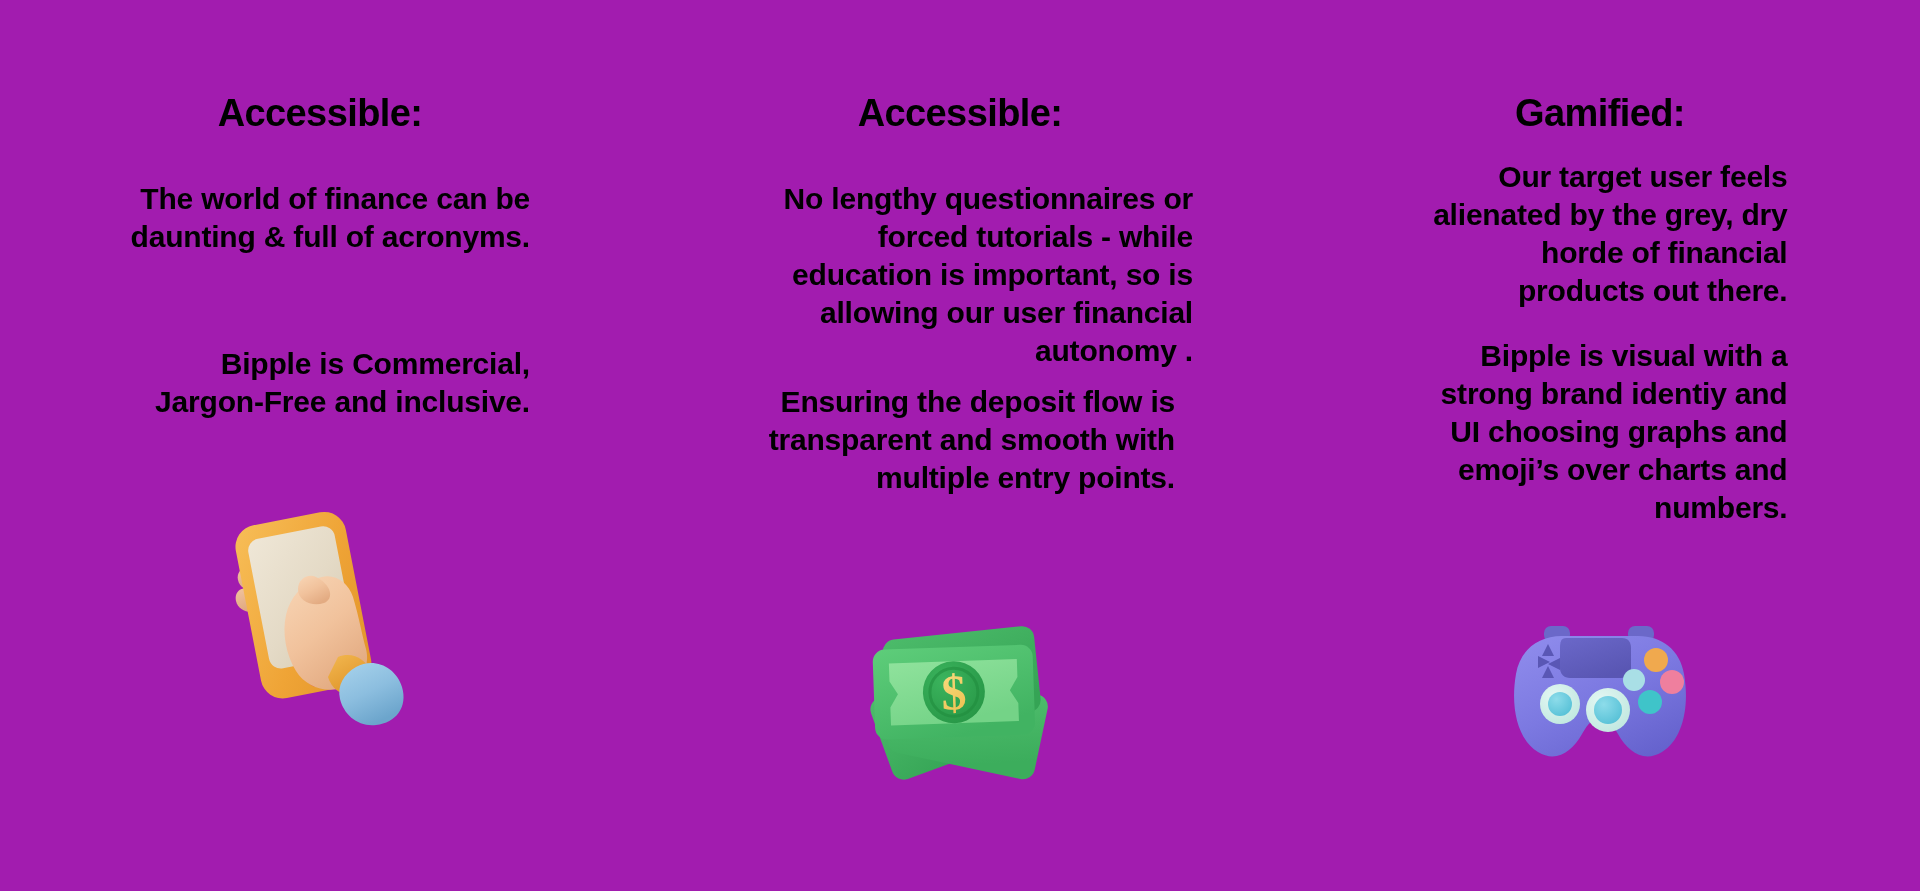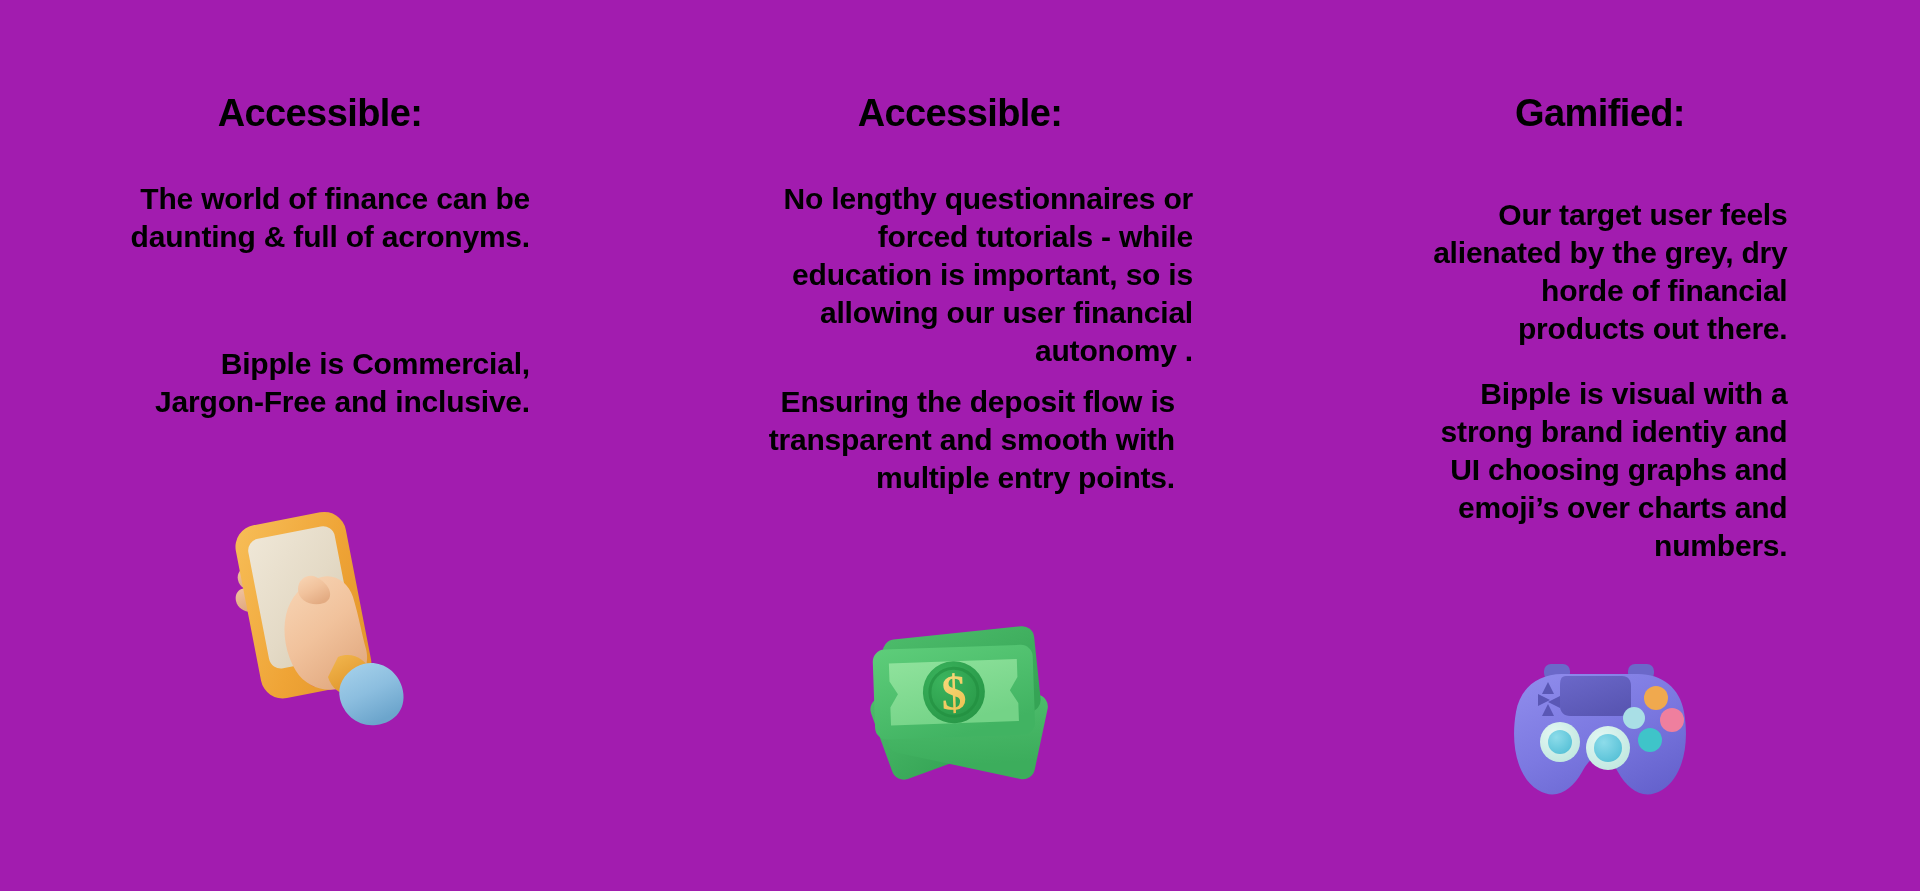--- a/index.html
+++ b/index.html
@@ -56,21 +56,21 @@
     font-weight: bold;
   }
 
   
   .col-1 .paragraph { width: 420px; }
   .col-2 .paragraph { width: 430px; }
   .col-3 .paragraph { width: 375px; }
 
   .col-1 .p-first { margin-top: 46px; }
   .col-2 .p-first { margin-top: 46px; margin-left: 36px; }
-  .col-3 .p-first { margin-top: 62px; }
+  .col-3 .p-first { margin-top: 24px; }
 
   .col-1 .p-second { margin-top: 89px; }
   .col-2 .p-second { margin-top: 13px; }
   .col-3 .p-second { margin-top: 27px; }
 
   .art {
     display: flex;
     align-items: flex-end;
     justify-content: center;
     width: 100%;

